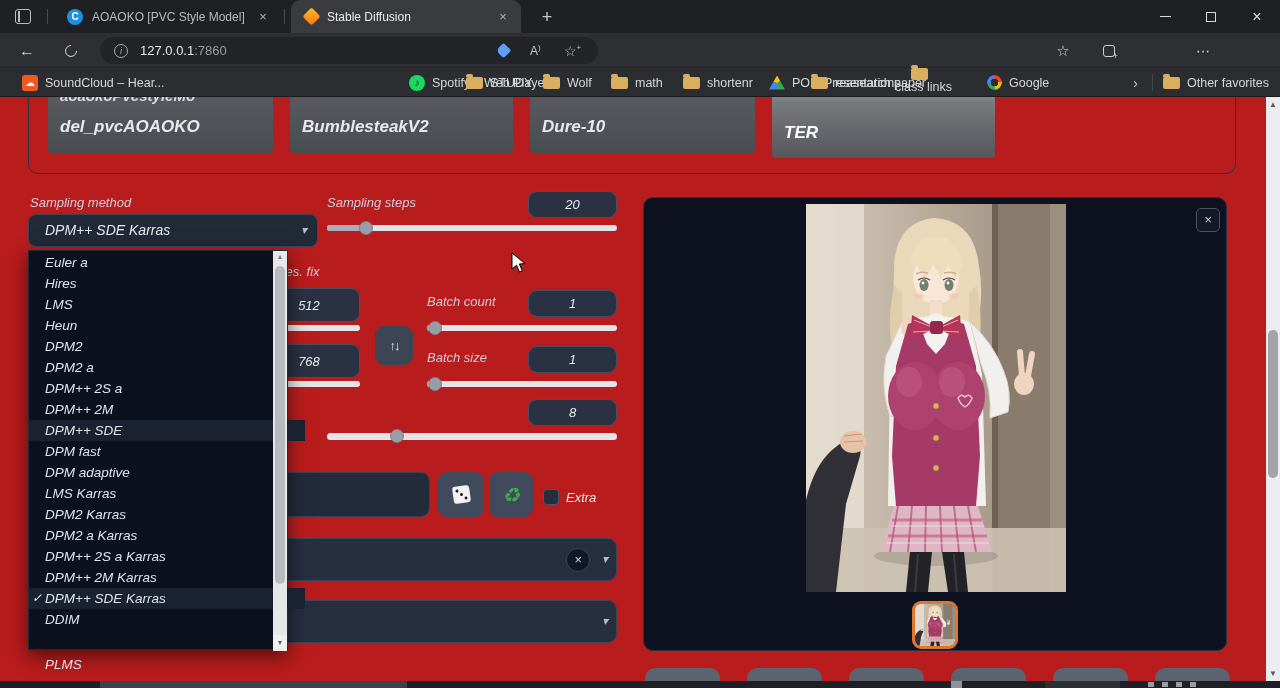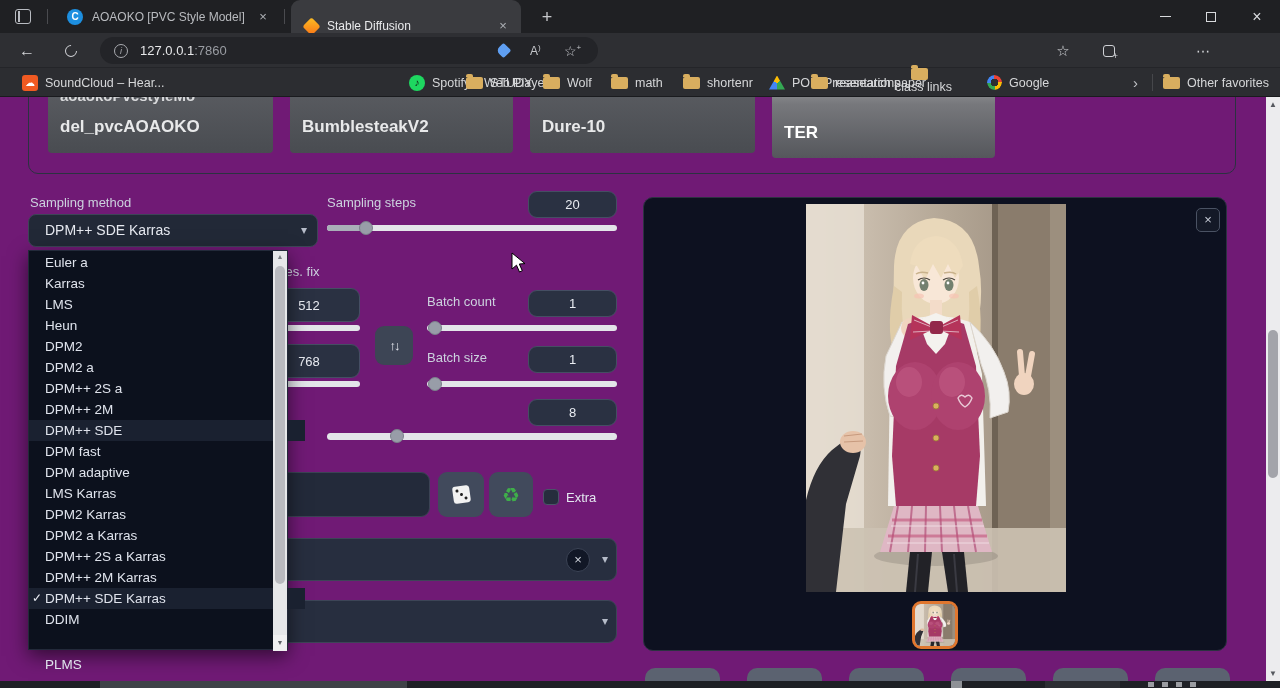--- a/index.html
+++ b/index.html
@@ -19,21 +19,21 @@
   .tbtn { position:absolute; top:0; height:35px; display:flex; align-items:center; justify-content:center; color:#d2d4d8; }
   .extchip { position:absolute; top:41px; width:21px; height:21px; border-radius:5px; display:flex; align-items:center; justify-content:center; color:#fff; font-size:9px; font-weight:bold; }
   #bookbar { position:absolute; left:0; top:68px; width:1280px; height:29px; background:#2c2d31; border-bottom:1px solid #1a1b1e; }
   .bm { position:absolute; top:0; height:29px; display:flex; align-items:center; color:#d6d7d9; font-size:12.5px; }
   .bm .bicon { margin-right:7px; }
   .folder { width:17px; height:12px; background:#d9ae5f; border-radius:2px; position:relative; }
   .folder::before { content:""; position:absolute; top:-3px; left:0; width:7px; height:3px; background:#d9ae5f; border-radius:2px 2px 0 0; }
   .wctl { position:absolute; top:0; width:46px; height:33px; display:flex; align-items:center; justify-content:center; color:#d8dadd; font-size:13px; }
 
   
-  #content { position:absolute; left:0; top:97px; width:1280px; height:591px; overflow:hidden; background:#701a75; font-family:"Liberation Sans", sans-serif; }
+  #content { position:absolute; left:0; top:97px; width:1280px; height:591px; overflow:hidden; background:#b91c1c; font-family:"Liberation Sans", sans-serif;font-style:italic; }
   .lbl { position:absolute; color:#ccd2de; font-size:13px; }
   .numin { position:absolute; background:#2a3142; border:1px solid #454e63; border-radius:9px; color:#e9ecf2; font-size:13px; display:flex; align-items:center; justify-content:center; }
   .track { position:absolute; background:#e3e5e9; border-radius:4px; height:6px; }
   .tfill { position:absolute; background:#a9aeb8; border-radius:4px; height:6px; }
   .knob { position:absolute; width:14px; height:14px; border-radius:50%; background:#989da8; border:1px solid #7b808b; }
   .card { position:absolute; top:-22px; height:78px; border-radius:4px; background:linear-gradient(180deg,#5d5f64,#494c51); color:#e8e9ea; font-weight:bold; overflow:hidden; }
   .card .cname { position:absolute; left:12px; font-size:17px; }
   .gbtn { position:absolute; background:#414a5c; border-radius:9px; display:flex; align-items:center; justify-content:center; }
   .dropbox { position:absolute; background:#272e3f; border:1px solid #3d4557; border-radius:9px; }
   .caret { color:#b6bcc9; font-size:12px; }
@@ -60,21 +60,21 @@
       </div>
     <div class="abs" style="left:47px;top:9px;width:1px;height:15px;background:#4a4b4f;"></div>
 
     <div class="tab" style="left:55px;width:228px;">
       <span class="favicon" style="margin-left:12px;background:#1d8fe0;">C</span>
       <span class="tabtitle" style="width:155px;">AOAOKO [PVC Style Model] - PV</span>
       <span class="tabclose">×</span>
     </div>
     <div class="abs" style="left:284px;top:9px;width:1px;height:15px;background:#4a4b4f;"></div>
 
-    <div class="tab active" style="left:291px;width:230px;align-items:flex-end;">
+    <div class="tab active" style="left:291px;width:230px;">
       <span style="margin-left:14px;width:13px;height:13px;background:linear-gradient(135deg,#fbbf24,#f97316);transform:rotate(45deg);border-radius:3px;flex:0 0 auto;"></span>
       <span class="tabtitle" style="width:160px;">Stable Diffusion</span>
       <span class="tabclose">×</span>
     </div>
 
     <div class="abs" style="left:535px;top:5px;width:24px;height:24px;color:#c6c8cb;font-size:18px;display:flex;align-items:center;justify-content:center;">+</div>
 
     <div class="wctl" style="left:1142px;">
         <div style="width:11px;height:1.5px;background:#d8dadd;"></div>
       </div>
@@ -238,21 +238,21 @@
     <div class="dropbox" style="left:258px;top:441px;width:359px;height:43px;z-index:1;">
       <div class="abs" style="right:26px;top:9px;width:24px;height:24px;border-radius:50%;background:#111726;border:1px solid #3c4456;color:#d0d5dd;text-align:center;line-height:22px;font-size:13px;">×</div>
       <span class="caret abs" style="right:8px;top:13px;">▾</span>
     </div>
     <div class="dropbox" style="left:258px;top:503px;width:359px;height:43px;z-index:1;">
       <span class="caret abs" style="right:8px;top:13px;">▾</span>
     </div>
 
     <div id="ddlist">
       <div class="opt" style="top:1px;">Euler a</div>
-      <div class="opt" style="top:22px;">Karras</div>
+      <div class="opt" style="top:22px;">Hires</div>
       <div class="opt" style="top:43px;">LMS</div>
       <div class="opt" style="top:64px;">Heun</div>
       <div class="opt" style="top:85px;">DPM2</div>
       <div class="opt" style="top:106px;">DPM2 a</div>
       <div class="opt" style="top:127px;">DPM++ 2S a</div>
       <div class="opt" style="top:148px;">DPM++ 2M</div>
       <div class="opt hov" style="top:169px;">DPM++ SDE</div>
       <div class="opt" style="top:190px;">DPM fast</div>
       <div class="opt" style="top:211px;">DPM adaptive</div>
       <div class="opt" style="top:232px;">LMS Karras</div>

